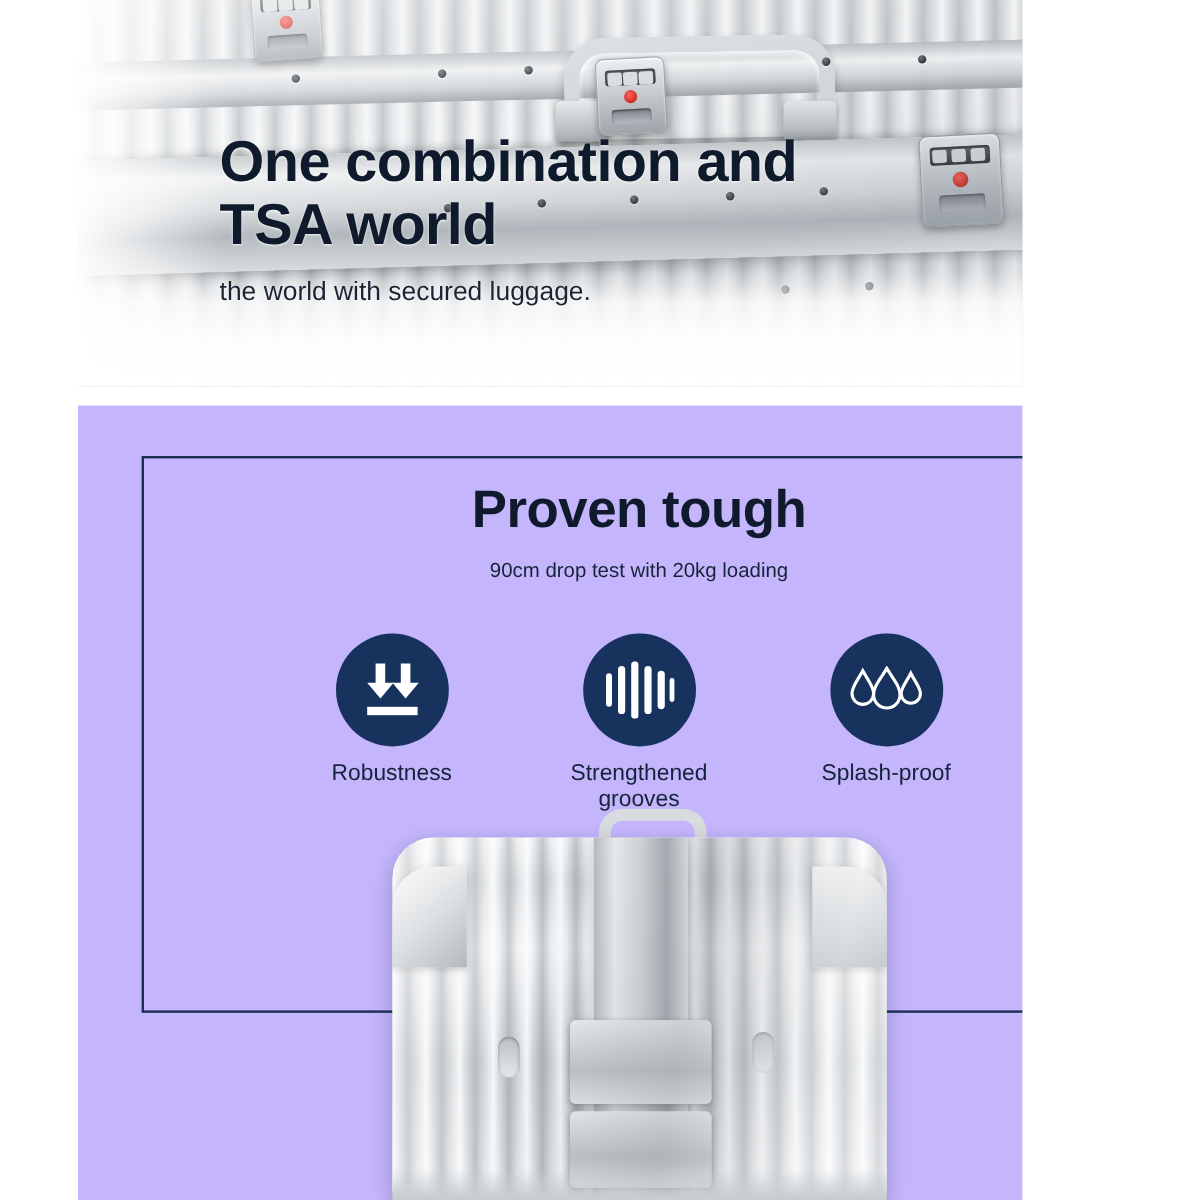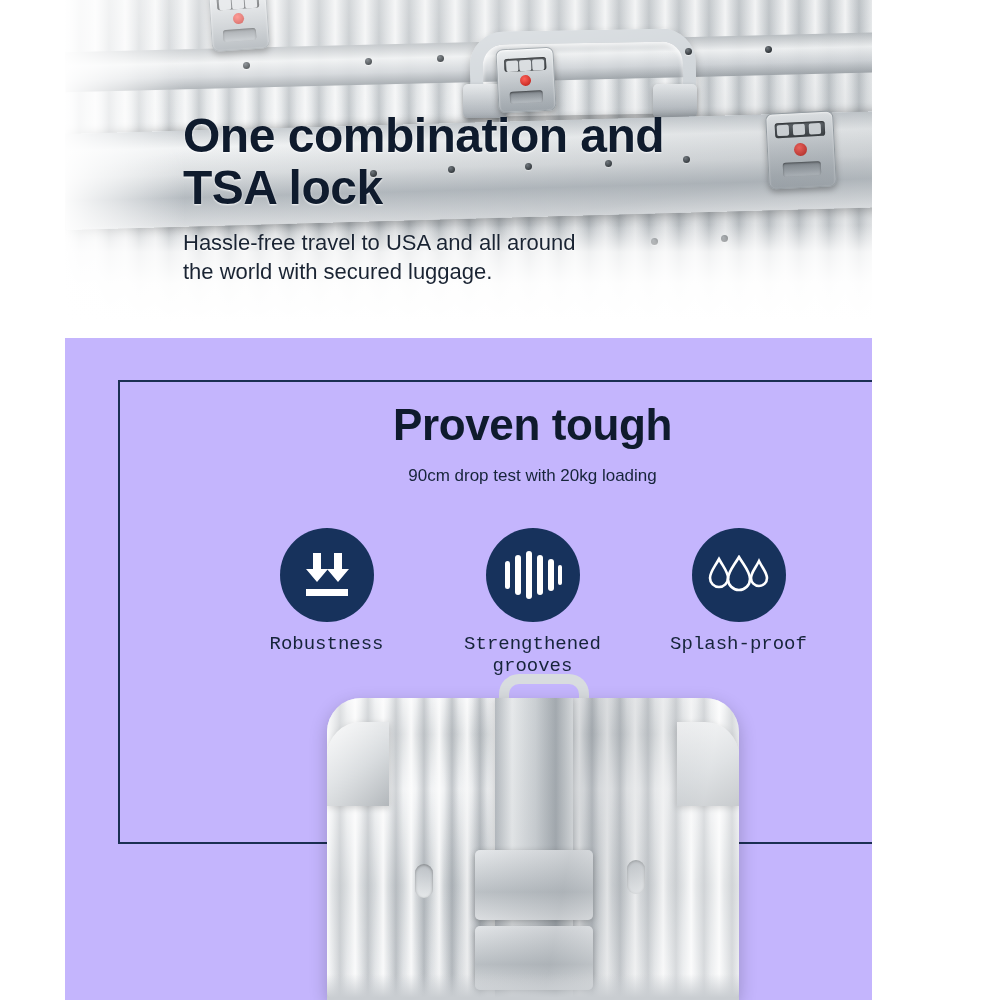--- a/index.html
+++ b/index.html
@@ -3,21 +3,21 @@
 <meta charset="utf-8">
 <style>
   html,body{margin:0;padding:0;}
   body{
     width:1000px;height:1000px;
     background:#ffffff;
     font-family:"Liberation Sans", sans-serif;
     overflow:hidden;
     position:relative;
   }
-  .page{position:relative;width:852px;height:1000px;background:#fff;overflow:hidden;padding-left:20px;}
+  .page{position:relative;width:852px;height:1000px;background:#fff;overflow:hidden;}
 
   
   .panel-top{
     position:absolute;left:65px;top:0;width:935px;height:322px;
     overflow:hidden;
     background:linear-gradient(180deg,#cfd3d6 0%,#e4e7e9 40%,#d7dadd 100%);
   }
   
   .ribs-top{
     position:absolute;inset:0;
@@ -136,21 +136,21 @@
     position:absolute;left:0;right:0;top:190px;
     display:flex;justify-content:center;gap:26px;
   }
   .feature{width:180px;text-align:center;}
   .circle{
     width:94px;height:94px;border-radius:50%;
     background:#17325c;margin:0 auto;
     display:flex;align-items:center;justify-content:center;
   }
   .flabel{
-    margin-top:12px;font-size:19px;color:#16243a;line-height:1.15;font-family:Liberation Mono, monospace;
+    margin-top:12px;font-size:19px;color:#16243a;line-height:1.15;
   }
 
   
   .case{
     position:absolute;left:calc(50% - 206px);top:336px;width:412px;height:326px;
   }
   .case-body{
     position:absolute;left:0;top:24px;width:412px;height:302px;border-radius:34px 34px 8px 8px;
     background:linear-gradient(180deg,#e9ebed 0%,#cfd3d6 12%,#eceef0 30%,#c3c8cc 62%,#dfe2e5 100%);
     box-shadow:0 6px 18px rgba(0,0,0,.22);
@@ -266,24 +266,23 @@
       <div class="slot"></div>
     </div>
 
     <div class="sheen-top"></div>
     <div class="top-left-fade"></div>
     <div class="top-white-fade"></div>
 
     <div class="top-copy">
       <div class="headline">
         <div>One combination and</div>
-        <div>TSA lock</div>
+        <div>TSA world</div>
       </div>
       <div class="subcopy">
-        <div>Hassle-free travel to USA and all around</div>
         <div>the world with secured luggage.</div>
       </div>
     </div>
   </section>
 
   <section class="panel-bottom">
     <div class="bframe"></div>
 
     <div class="b-title">Proven tough</div>
     <div class="b-sub">90cm drop test with 20kg loading</div>

